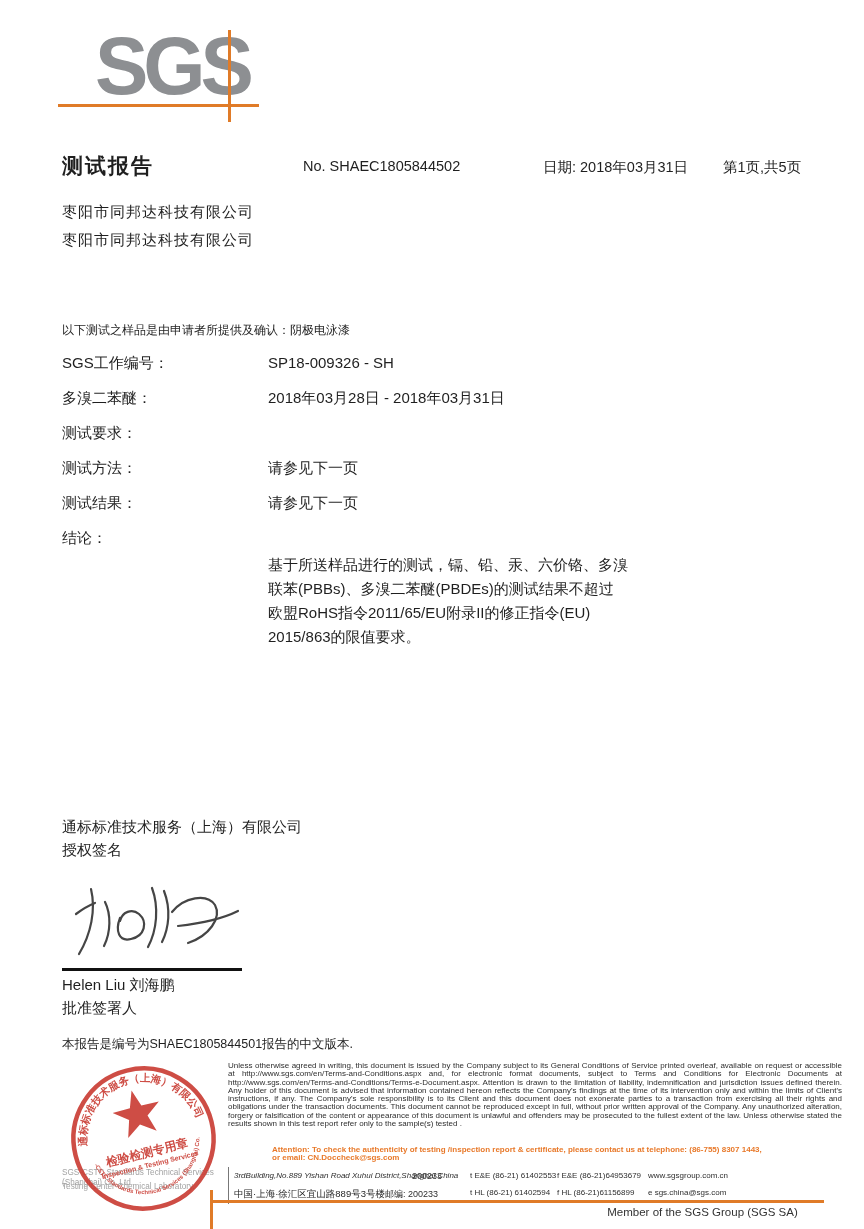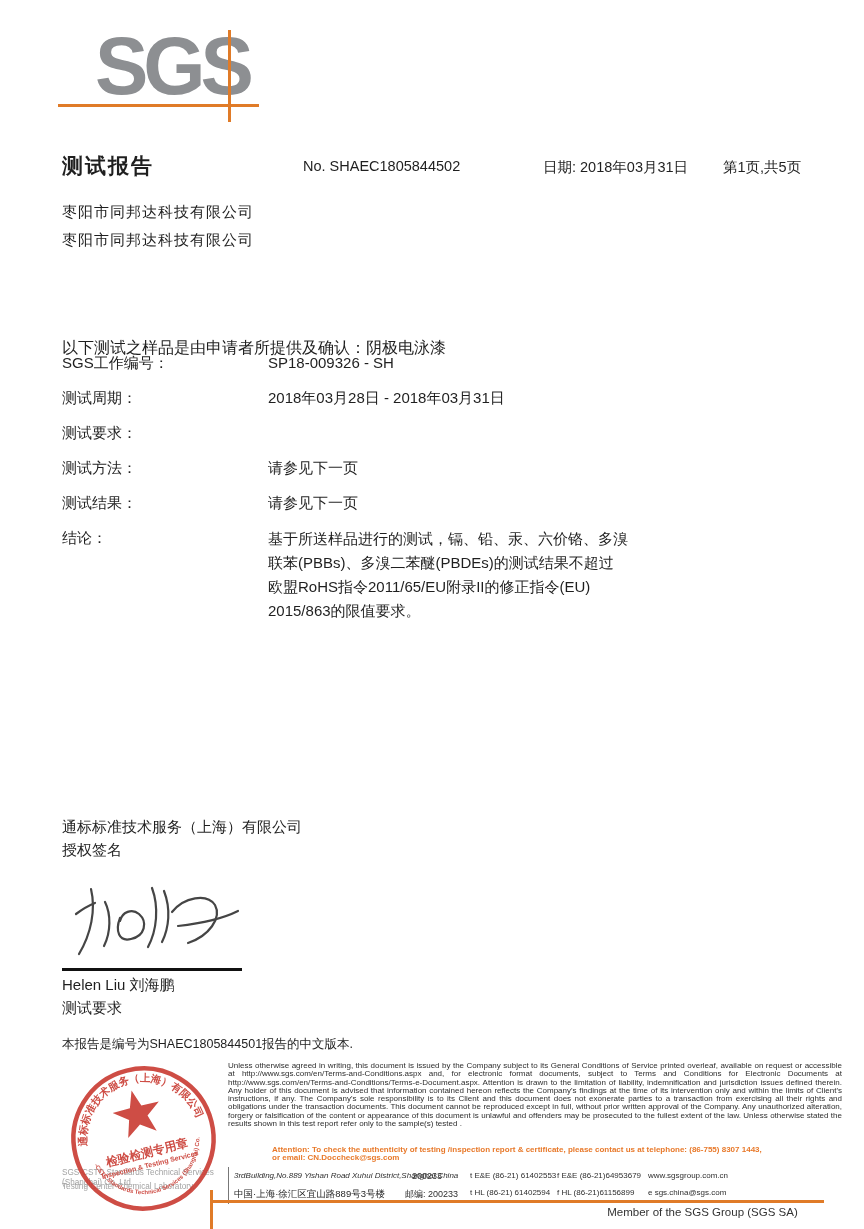--- a/index.html
+++ b/index.html
@@ -18,28 +18,28 @@
   
   .title { left:62px; top:152px; font-size:21px; font-weight:700; letter-spacing:2px; }
   .report-no { left:303px; top:158px; font-size:14.5px; }
   .date { left:543px; top:158px; font-size:14.5px; }
   .pageinfo { left:723px; top:158px; font-size:14.5px; }
 
   
   .appl-name { left:62px; top:203px; font-size:15px; letter-spacing:1px; }
   .appl-addr { left:62px; top:231px; font-size:15px; letter-spacing:1px; }
 
-  .sample-line { left:62px; top:322px; font-size:16px;margin-top:16px; }
+  .sample-line { left:62px; top:322px; font-size:12px; }
 
   
   .fields { left:62px; top:352px; width:566px; }
   .field-row { display:flex; margin-bottom:13px; font-size:15px; line-height:22px; }
   .field-row .flabel { flex:0 0 206px; }
   .field-row .fvalue { flex:1; }
-  .field-row.multi .fvalue { line-height:24px; }
+  .field-row.multi .fvalue { line-height:24px;margin-top:26px; }
 
   
   .sig-company { left:62px; top:818px; font-size:15px; }
   .sig-auth { left:62px; top:841px; font-size:15px; }
   .sig-svg { left:60px; top:878px; }
   .sig-line { left:62px; top:968px; width:180px; height:2.5px; background:#111; }
   .sig-name { left:62px; top:976px; font-size:15px; }
   .sig-title { left:62px; top:999px; font-size:15px; }
 
   .cn-note { left:62px; top:1036px; font-size:12.5px; }
@@ -58,21 +58,21 @@
 
   .addr-sep { left:228px; top:1167px; width:1px; height:37px; background:#777; }
   .f8 { font-size:8px; color:#2e2e2e; }
   .f9 { font-size:9px; color:#2e2e2e; }
   .addr-en { left:234px; top:1171px;font-style:italic; }
   .zip-en { left:412px; top:1171px; }
   .tel-en { left:470px; top:1171px; }
   .fax-en { left:557px; top:1171px; }
   .web { left:648px; top:1171px; }
   .addr-cn { left:234px; top:1188px; font-size:9.5px; }
-  .zip-cn { left:385px; top:1188px;margin-left:20px; }
+  .zip-cn { left:385px; top:1188px; }
   .tel-cn { left:470px; top:1188px; }
   .fax-cn { left:557px; top:1188px; }
   .email { left:648px; top:1188px; }
 
   .orange-hline { left:210px; top:1200px; width:614px; height:3px; background:#e07b28; }
   .orange-vtick { left:210px; top:1190px; width:2.5px; height:39px; background:#e07b28; }
   .member { left:580px; top:1206px; width:245px; text-align:center; font-size:11.5px; color:#333; }
 </style>
 </head>
 <body>
@@ -92,21 +92,21 @@
   <div class="abs appl-addr">枣阳市同邦达科技有限公司</div>
 
   <div class="abs sample-line">以下测试之样品是由申请者所提供及确认：阴极电泳漆</div>
 
   <div class="abs fields">
     <div class="field-row">
       <div class="flabel">SGS工作编号：</div>
       <div class="fvalue">SP18-009326 - SH</div>
     </div>
     <div class="field-row">
-      <div class="flabel">测试周期：</div>
+      <div class="flabel">多溴二苯醚：</div>
       <div class="fvalue">2018年03月28日 - 2018年03月31日</div>
     </div>
     <div class="field-row">
       <div class="flabel">测试要求：</div>
     </div>
     <div class="field-row">
       <div class="flabel">测试方法：</div>
       <div class="fvalue">请参见下一页</div>
     </div>
     <div class="field-row">
@@ -130,21 +130,21 @@
       <path d="M60,40 C55,53 59,64 71,61 C85,58 88,44 79,36 C72,30 62,34 60,43"></path>
       <path d="M92,10 C99,29 97,52 88,69"></path>
       <path d="M104,13 C111,31 109,50 102,64"></path>
       <path d="M112,34 C124,19 147,15 155,27 C162,40 149,58 128,65"></path>
       <path d="M118,48 C136,46 160,42 178,33"></path>
     </g>
   </svg>
 
   <div class="abs sig-line"></div>
   <div class="abs sig-name">Helen Liu 刘海鹏</div>
-  <div class="abs sig-title">测试要求</div>
+  <div class="abs sig-title">批准签署人</div>
 
   <div class="abs cn-note">本报告是编号为SHAEC1805844501报告的中文版本.</div>
 
   <div class="abs lab-line1">SGS-CSTC Standards Technical Services (Shanghai) Co.,Ltd.</div>
   <div class="abs lab-line2">Testing Center-Chemical Laboratory.</div>
 
   <svg class="abs stamp" width="175" height="175" viewBox="0 0 175 175">
     <defs>
       <path id="arcTop" d="M 30.5,87.5 A 57,57 0 0 1 144.5,87.5"></path>
       <path id="arcBottom" d="M 33,100 A 56,56 0 0 0 142,100"></path>

